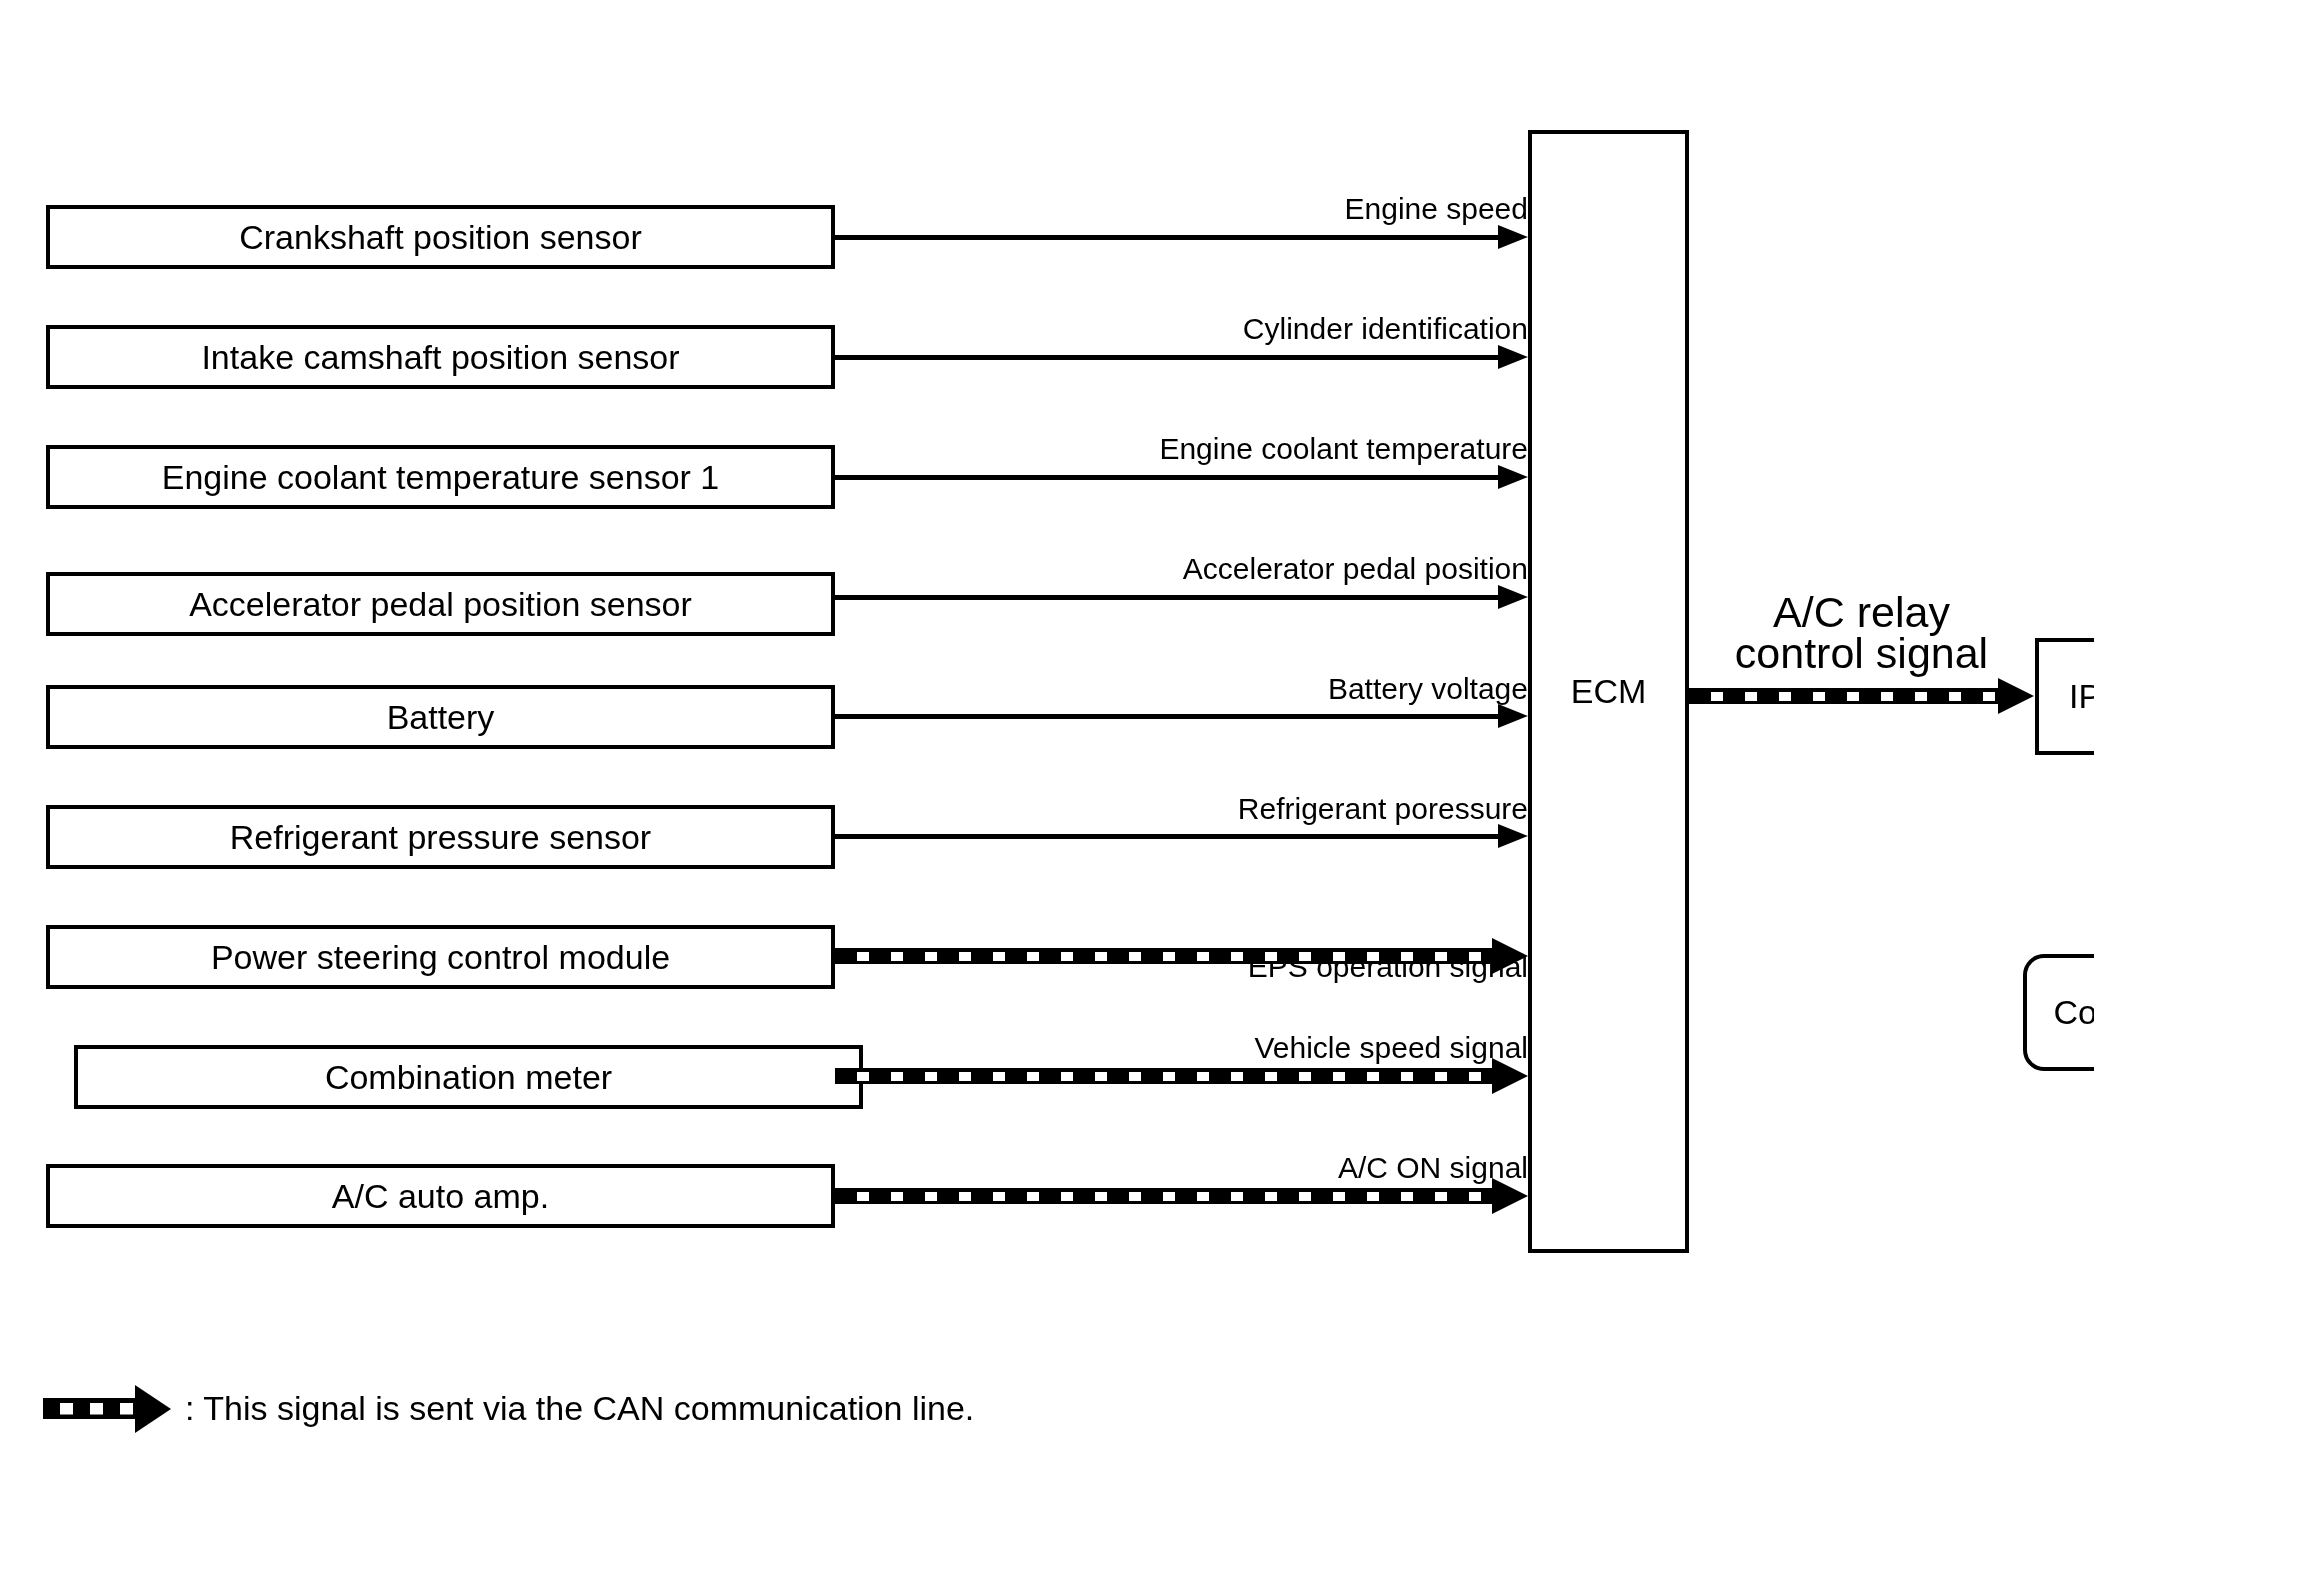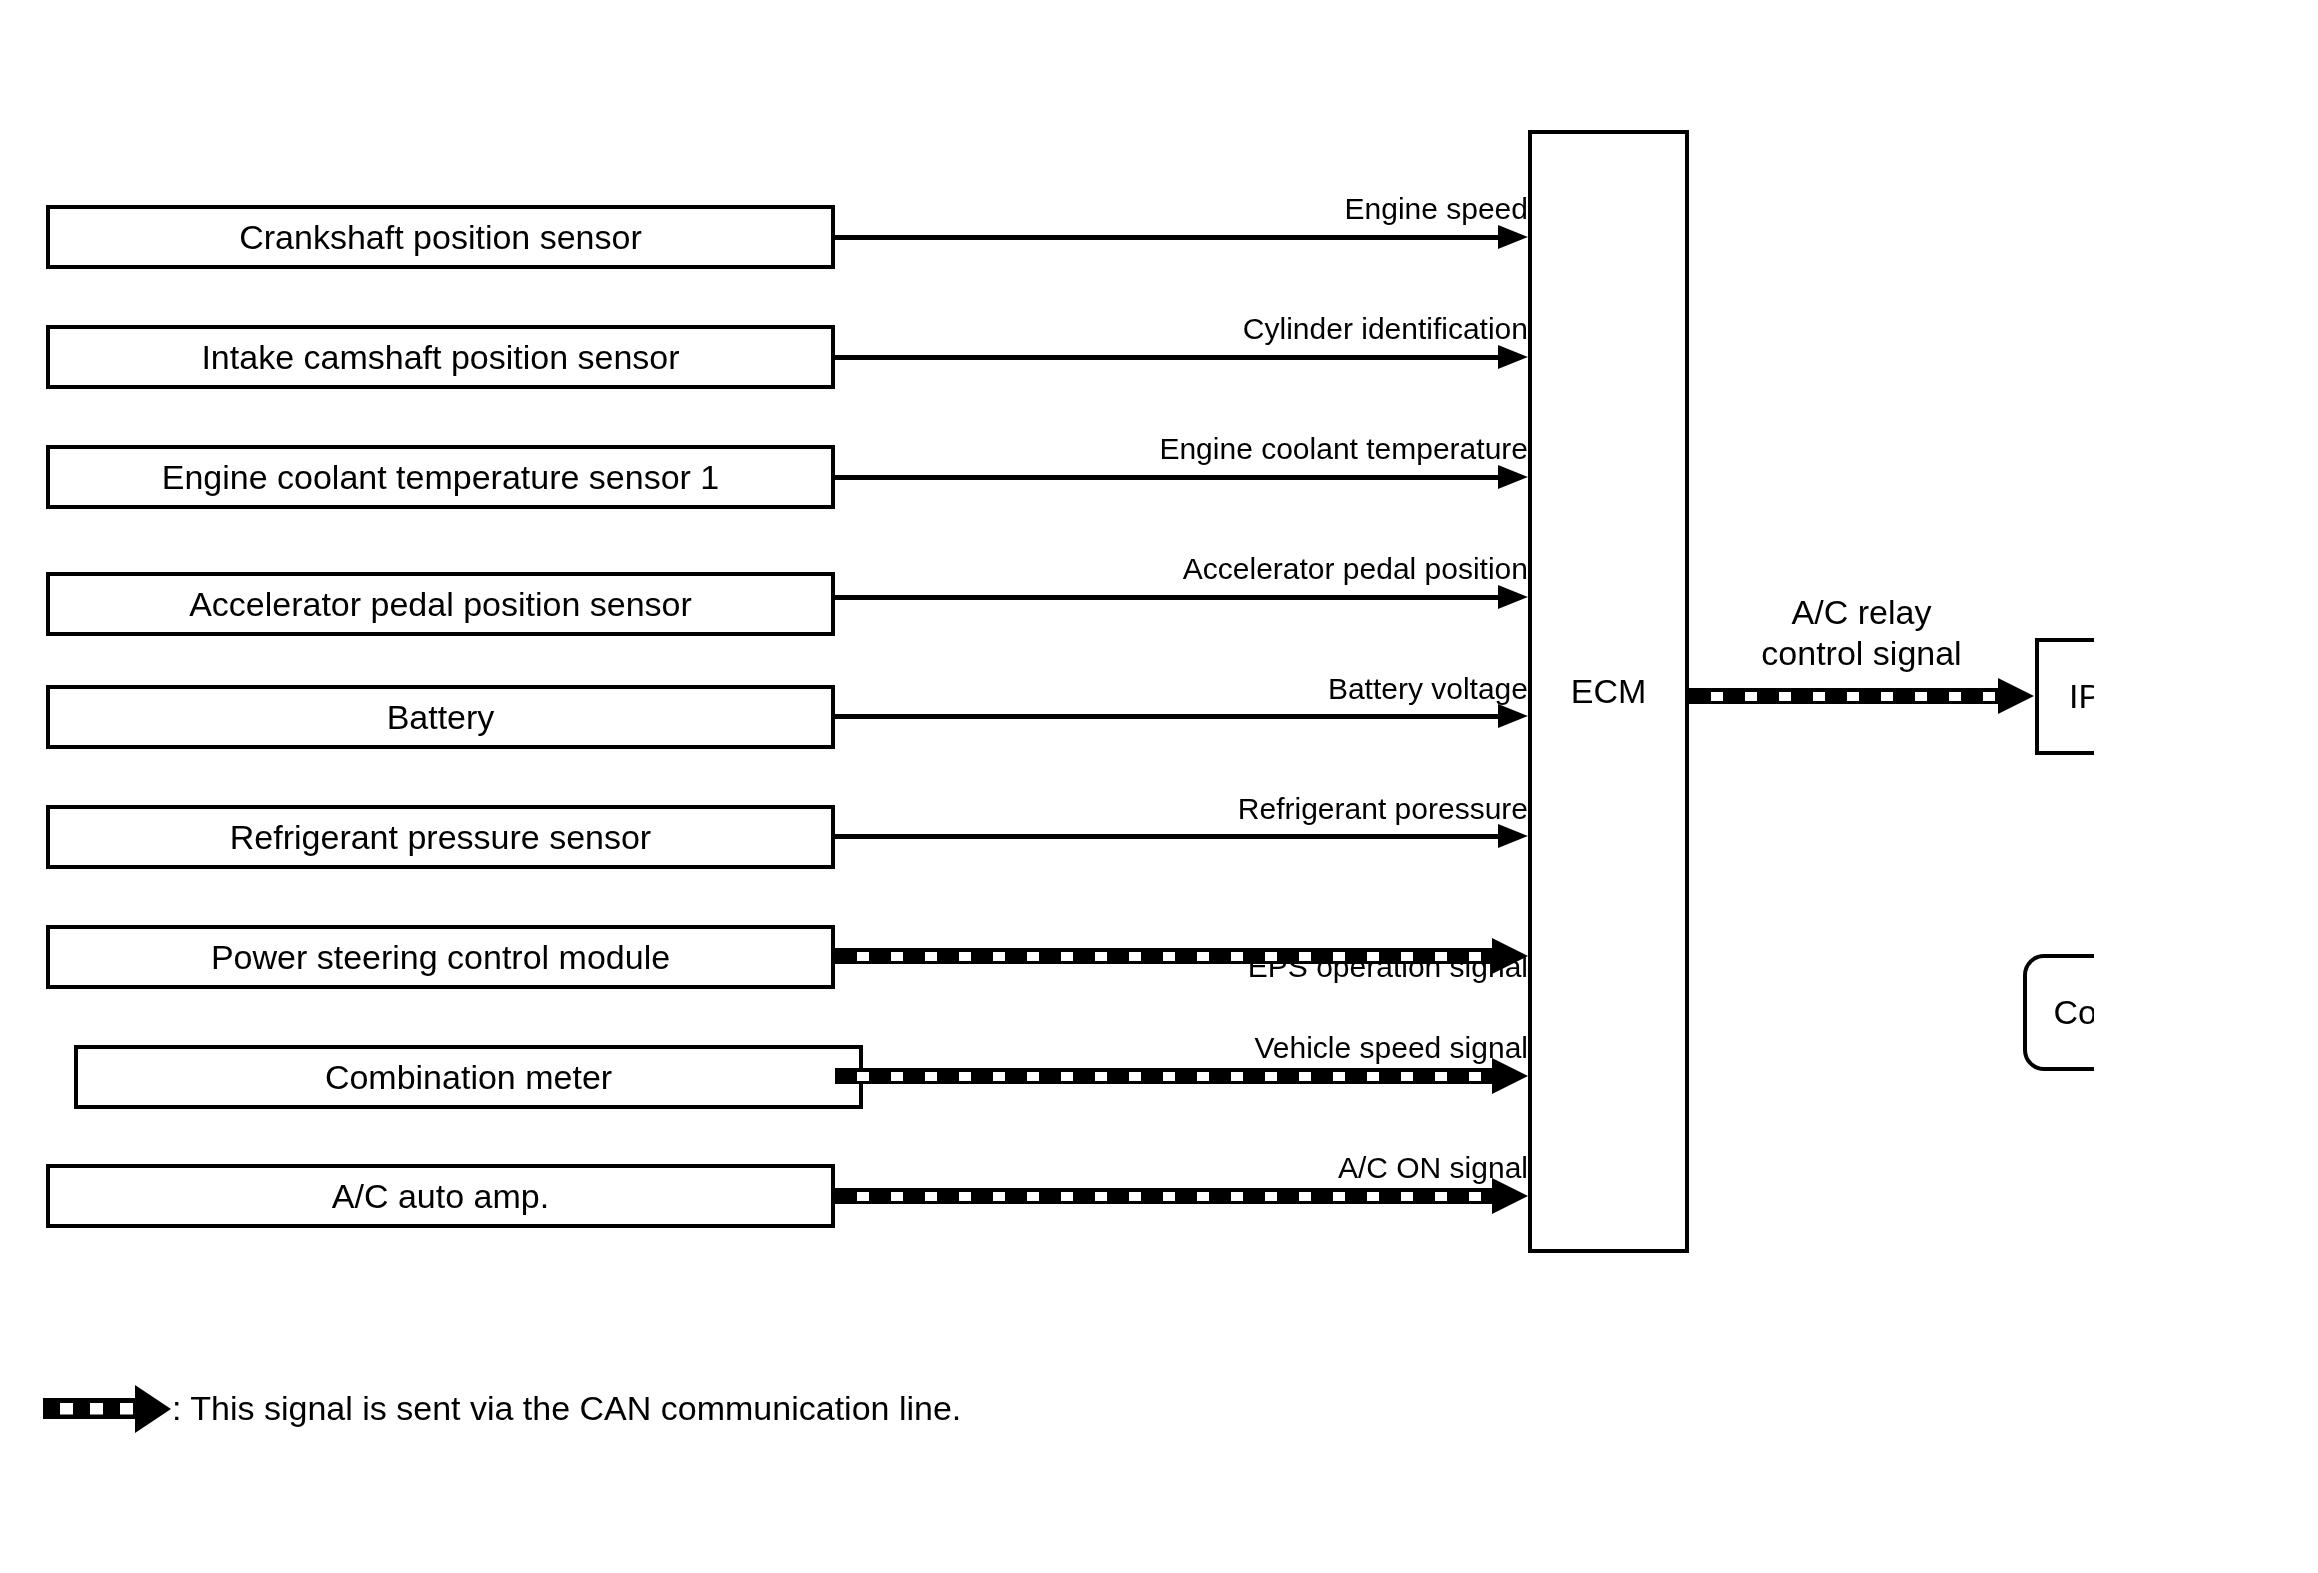--- a/index.html
+++ b/index.html
@@ -21,27 +21,27 @@
                 border-left:30px solid #000;}
   .harrow .band{position:absolute;left:0;right:29px;top:10.3px;height:16px;background-color:#000;
                 background-image:repeating-linear-gradient(90deg,transparent 0 22px,#fff 22px 34px);
                 background-size:100% 9.2px;background-position:0 50%;background-repeat:no-repeat;}
   .harrow .headcan{position:absolute;right:0;top:0;width:0;height:0;
                 border-top:18.4px solid transparent;border-bottom:18.4px solid transparent;
                 border-left:36px solid #000;}
   .row-arrow{left:835px;width:693px;}
   .ac-arrow{left:1689px;width:345px;top:678px;}
   .ac-label{position:absolute;left:1689px;width:345px;top:592px;text-align:center;
-            font-size:34px;line-height:41px;}
+            font-size:43px;line-height:41px;}
   .vline{position:absolute;left:2142px;top:755px;width:4.6px;height:169px;background:#000;}
   .vhead{position:absolute;left:2129px;top:919px;width:0;height:0;
          border-left:15px solid transparent;border-right:15px solid transparent;
          border-top:34px solid #000;}
   .legend{position:absolute;left:43px;top:1375px;height:67px;display:flex;
-          align-items:center;gap:2px;}
+          align-items:center;gap:15px;}
   .legend-symbol{position:relative;width:127px;height:48px;flex:0 0 auto;}
   .legend-symbol .band{position:absolute;left:0;top:13.8px;width:92px;height:20.7px;background-color:#000;
                 background-image:repeating-linear-gradient(90deg,transparent 0 17px,#fff 17px 30px);
                 background-size:100% 11.5px;background-position:0 50%;background-repeat:no-repeat;}
   .legend-symbol .head{position:absolute;left:92px;top:0;width:0;height:0;
                 border-top:24px solid transparent;border-bottom:24px solid transparent;
                 border-left:36px solid #000;}
   .legend-text{font-size:34px;white-space:nowrap;}
 </style>
 </head>

